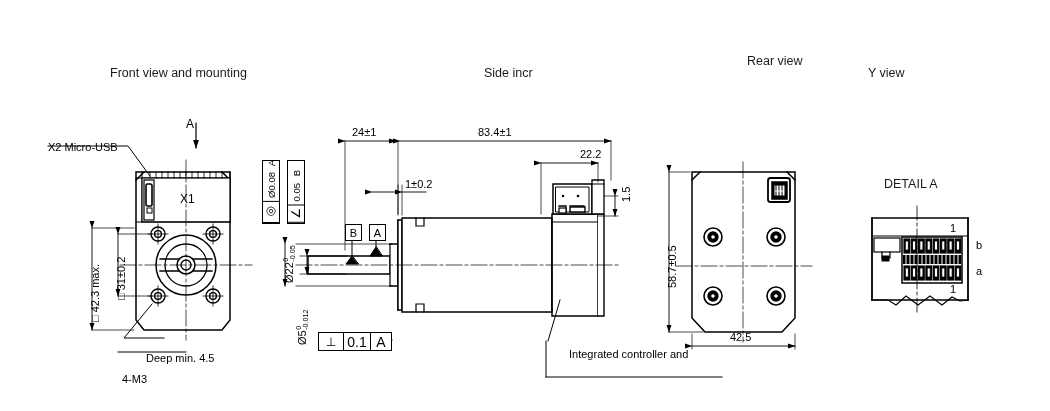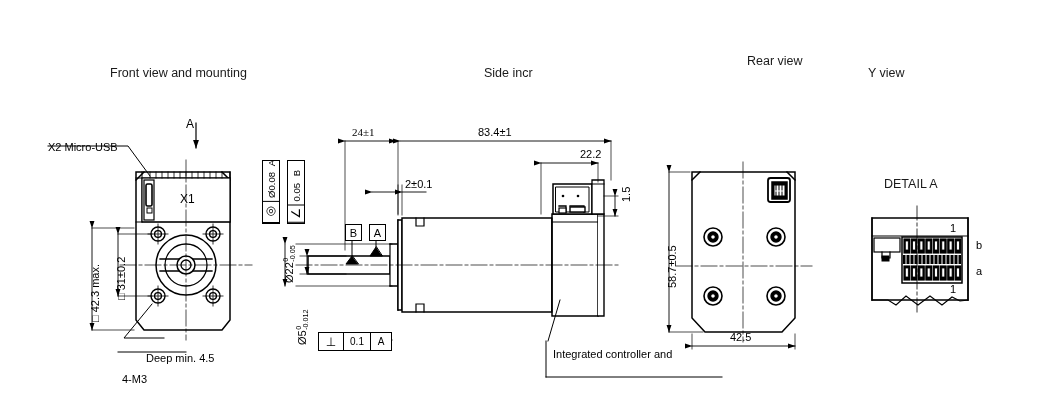--- a/index.html
+++ b/index.html
@@ -7,21 +7,21 @@
        font-family:"Liberation Sans",sans-serif;color:#000;}
   .stage{position:absolute;inset:0;padding-left:42px;}
   .ttl{position:absolute;font-size:12.5px;color:#1a1a1a;white-space:nowrap;}
   .lbl{position:absolute;font-size:11px;color:#000;white-space:nowrap;line-height:1.25;}
   .lbl.rot{transform-origin:0 0;transform:rotate(-90deg);}
   .tolstack{display:inline-block;vertical-align:middle;line-height:0.95;
             font-size:7.2px;text-align:left;margin-left:0.5px;}
   svg{position:absolute;left:0;top:0;overflow:visible;}
   .fcf{position:absolute;border:1.1px solid #000;background:#fff;display:flex;}
   .fcf>div{border-right:1.1px solid #000;display:flex;align-items:center;
-           justify-content:center;font-size:10px;padding:0 3px;}
+           justify-content:center;font-size:14px;padding:0 3px;}
   .fcf>div:last-child{border-right:none;}
   .fcfV{position:absolute;border:1.1px solid #000;background:#fff;
         display:flex;flex-direction:column-reverse;}
   .fcfV>div{border-top:1.1px solid #000;display:flex;align-items:center;
             justify-content:center;font-size:9.5px;padding:3px 0;
             writing-mode:vertical-rl;transform:rotate(180deg);}
   .fcfV>div:last-child{border-top:none;}
   .dbox{position:absolute;border:1.1px solid #000;background:#fff;
         width:15px;height:15px;display:flex;align-items:center;
         justify-content:center;font-size:11px;}
@@ -310,27 +310,27 @@
   <div class="dbox" style="left:369px;top:224px;">A</div>
 
   <div class="lbl rot" style="left:283px;top:283px;">
     <span>Ø</span><span>22</span><span class="tolstack"><span style="display:block">0</span><span style="display:block">-0.05</span></span>
   </div>
 
   <div class="lbl rot" style="left:296px;top:345px;">
     <span>Ø</span><span>5</span><span class="tolstack"><span style="display:block">0</span><span style="display:block">-0.012</span></span>
   </div>
 
-  <div class="lbl" style="left:352px;top:126px;font-family:Liberation Serif, serif;">24±1</div>
+  <div class="lbl" style="left:352px;top:126px;">24±1</div>
   <div class="lbl" style="left:478px;top:126px;">83.4±1</div>
-  <div class="lbl" style="left:405px;top:178px;">2±0.1</div>
+  <div class="lbl" style="left:405px;top:178px;">1±0.2</div>
   <div class="lbl" style="left:580px;top:148px;">22.2</div>
   <div class="lbl rot" style="left:620px;top:202px;">1.5</div>
 
-  <div class="lbl" style="left:553px;top:348px;">Integrated controller and</div>
+  <div class="lbl" style="left:569px;top:348px;">Integrated controller and</div>
 
   <div class="lbl rot" style="left:666px;top:288px;">58.7±0.5</div>
   <div class="lbl" style="left:730px;top:331px;">42.5</div>
 
   <div class="lbl" style="left:950px;top:222px;">1</div>
   <div class="lbl" style="left:976px;top:239px;">b</div>
   <div class="lbl" style="left:976px;top:265px;">a</div>
   <div class="lbl" style="left:950px;top:283px;">1</div>
 
 </div>

